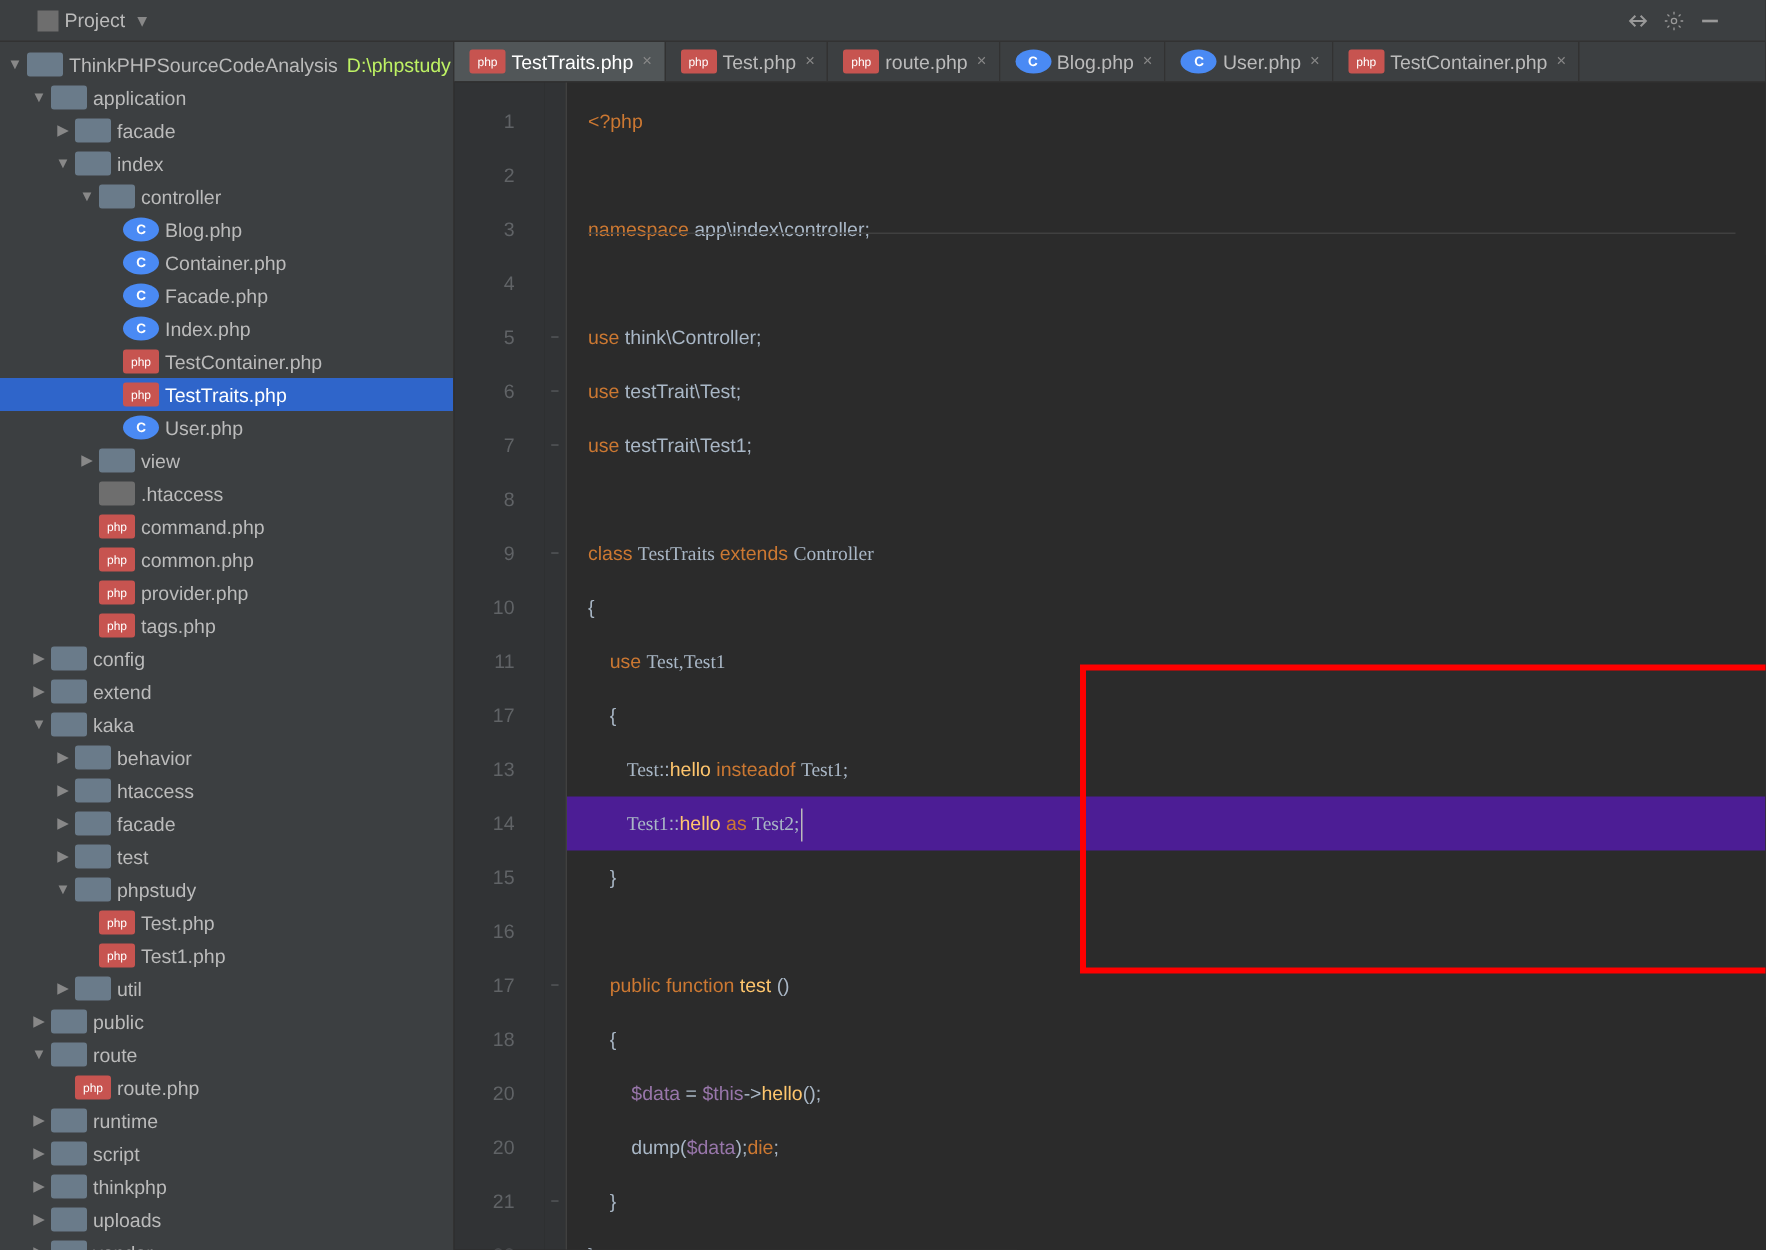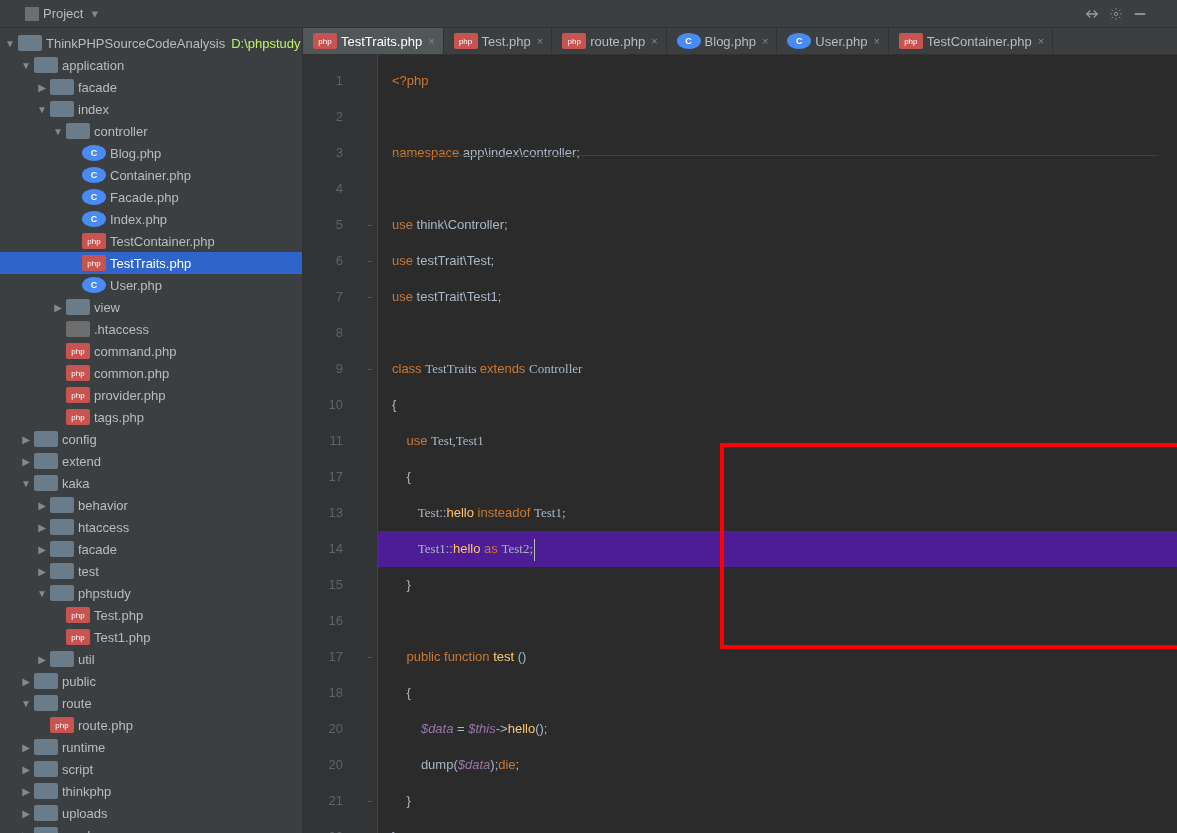--- a/index.html
+++ b/index.html
@@ -35,21 +35,21 @@
 .gutter-line{padding-right:20px;height:36px;}
 .fold-col{width:14px;background:#313335;padding-top:8px;}
 .fold-mark{height:36px;display:flex;align-items:center;justify-content:center;color:#606366;font-size:10px;}
 .code{flex:1;padding-top:8px;font-family:'Consolas',monospace;font-size:18px;line-height:36px;position:relative;border-left:1px solid #404040;}
 .code-line{height:36px;padding-left:14px;white-space:pre;}
 .code-line.cur{background:#4c1d95;}
 .kw{color:#cc7832;}
 .cls{color:#a9b7c6;font-family:Liberation Serif, serif;}
 .ns{color:#a9b7c6;}
 .fn{color:#ffc66d;}
-.var{color:#9876aa;font-style:italic;}
+.var{color:#9876aa;}
 .txt{color:#a9b7c6;}
 .mth{color:#ffc66d;}
 .red-box{position:absolute;border:4px solid #ff0000;pointer-events:none;}
 .hline{position:absolute;height:1px;background:#404040;left:14px;right:20px;}
 .caret{display:inline-block;width:1px;height:22px;background:#bbb;vertical-align:middle;margin-left:1px;}
 </style>
 </head>
 <body>
 
 <div class="top-bar">

